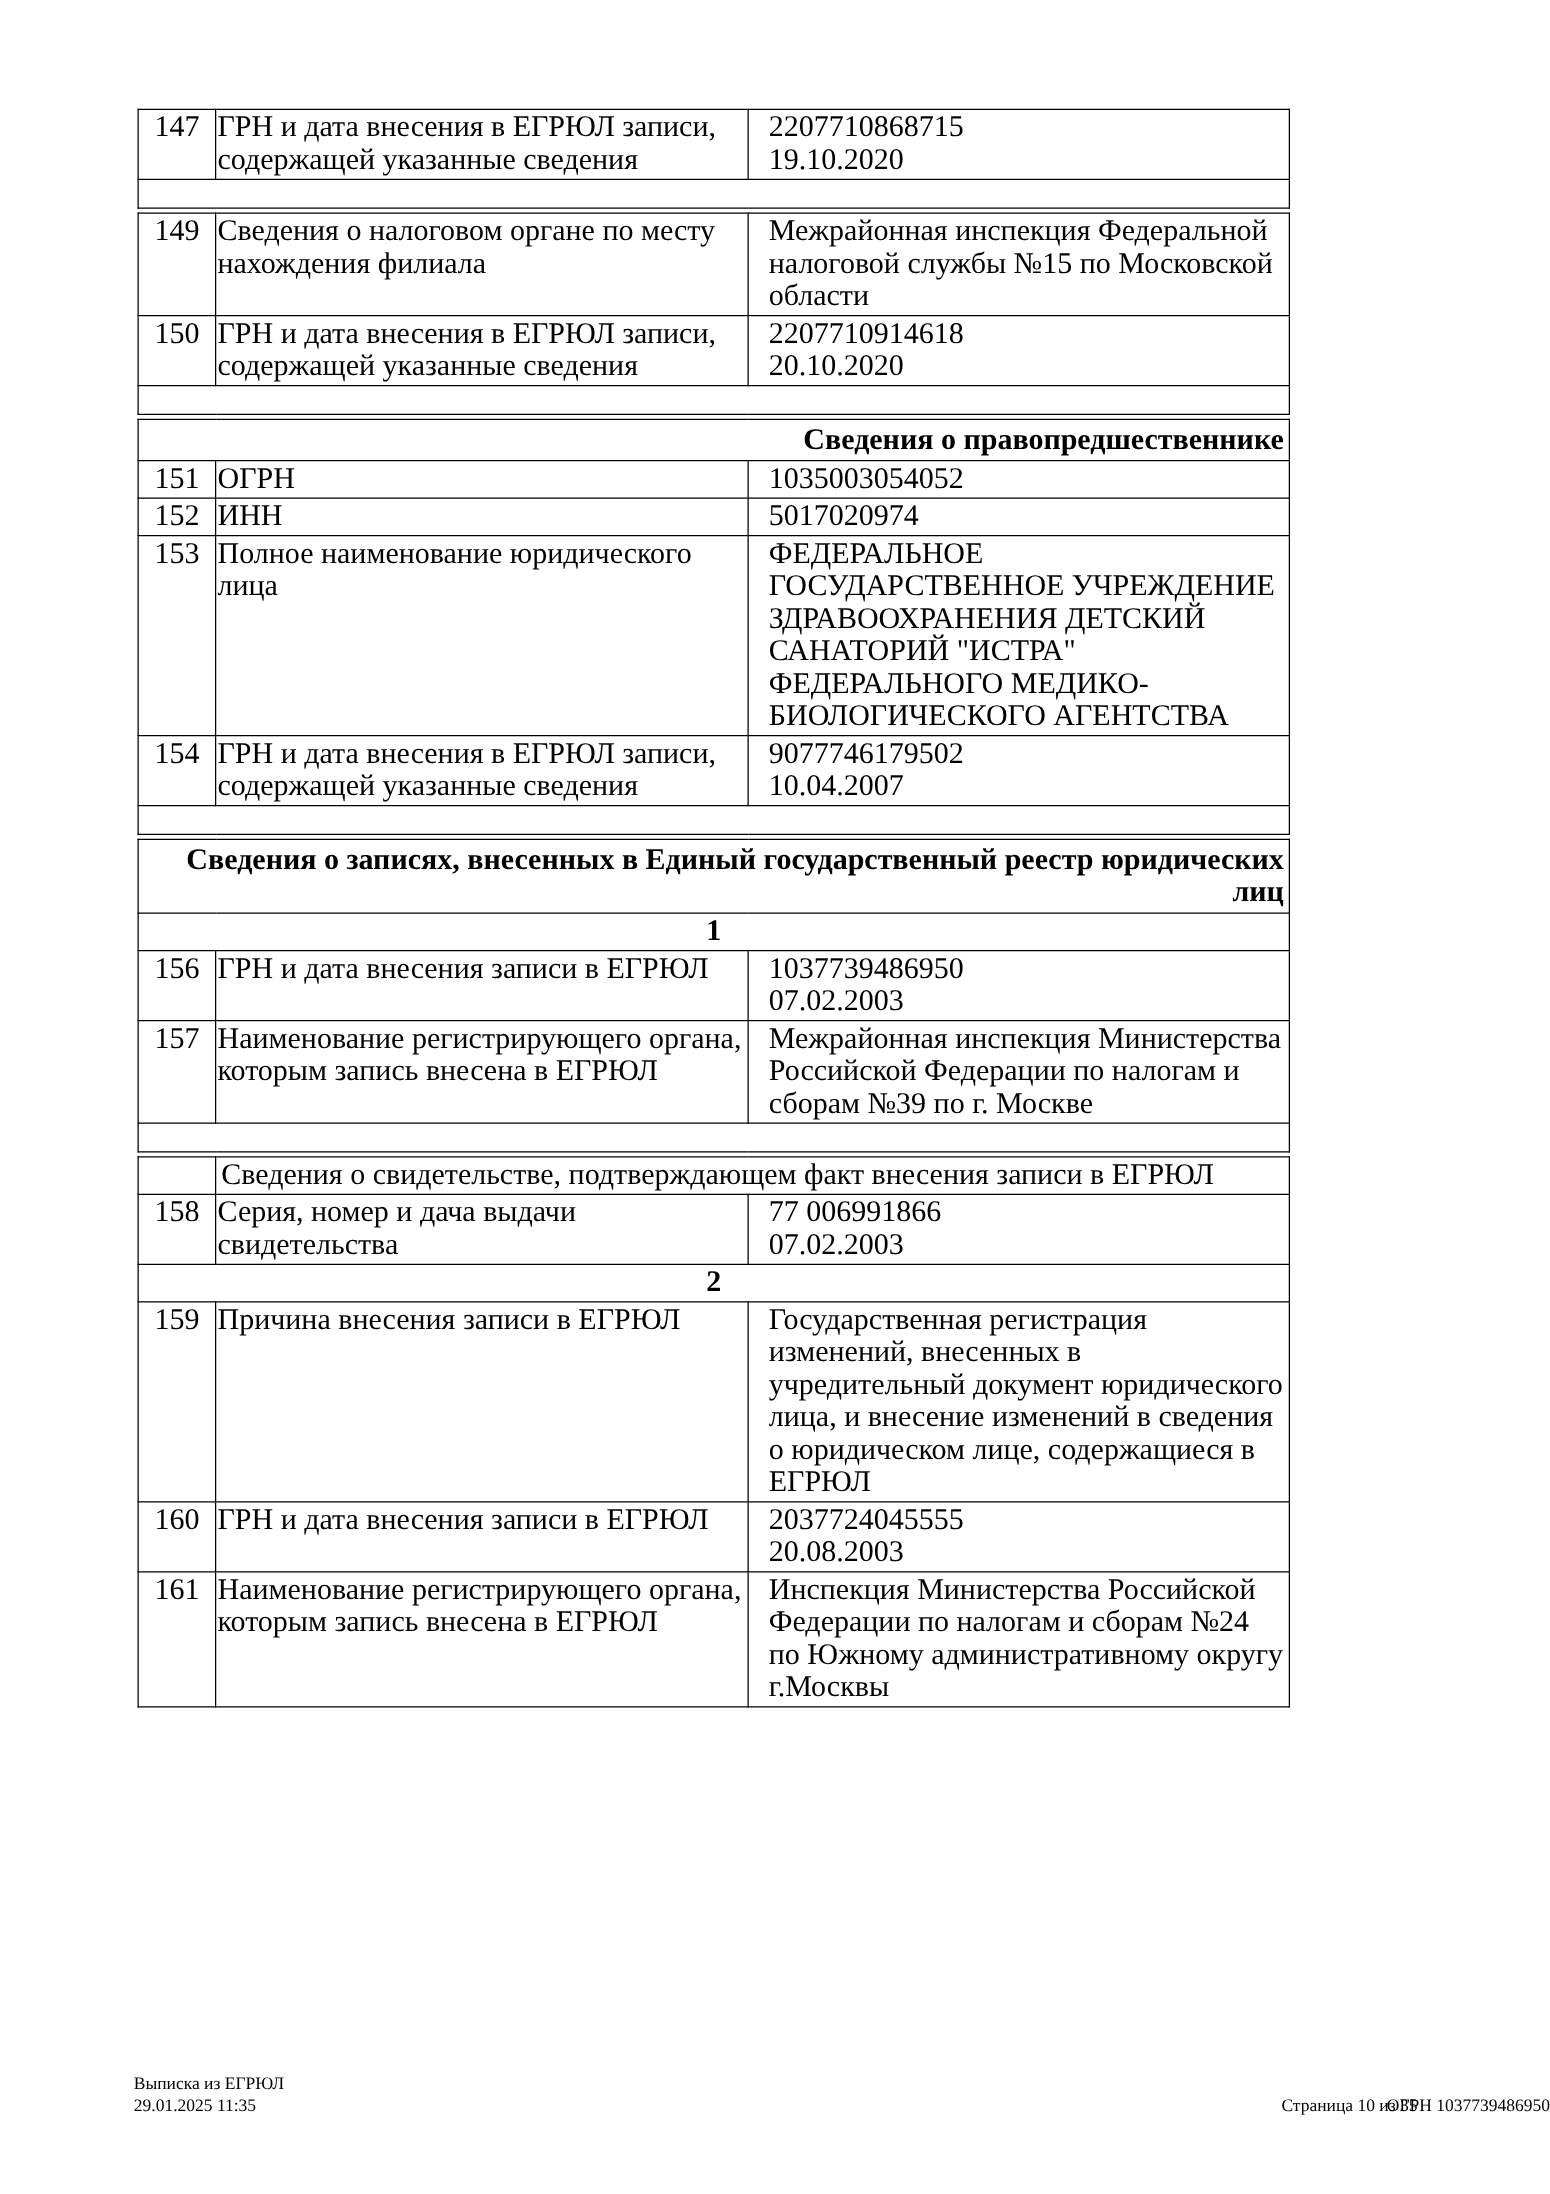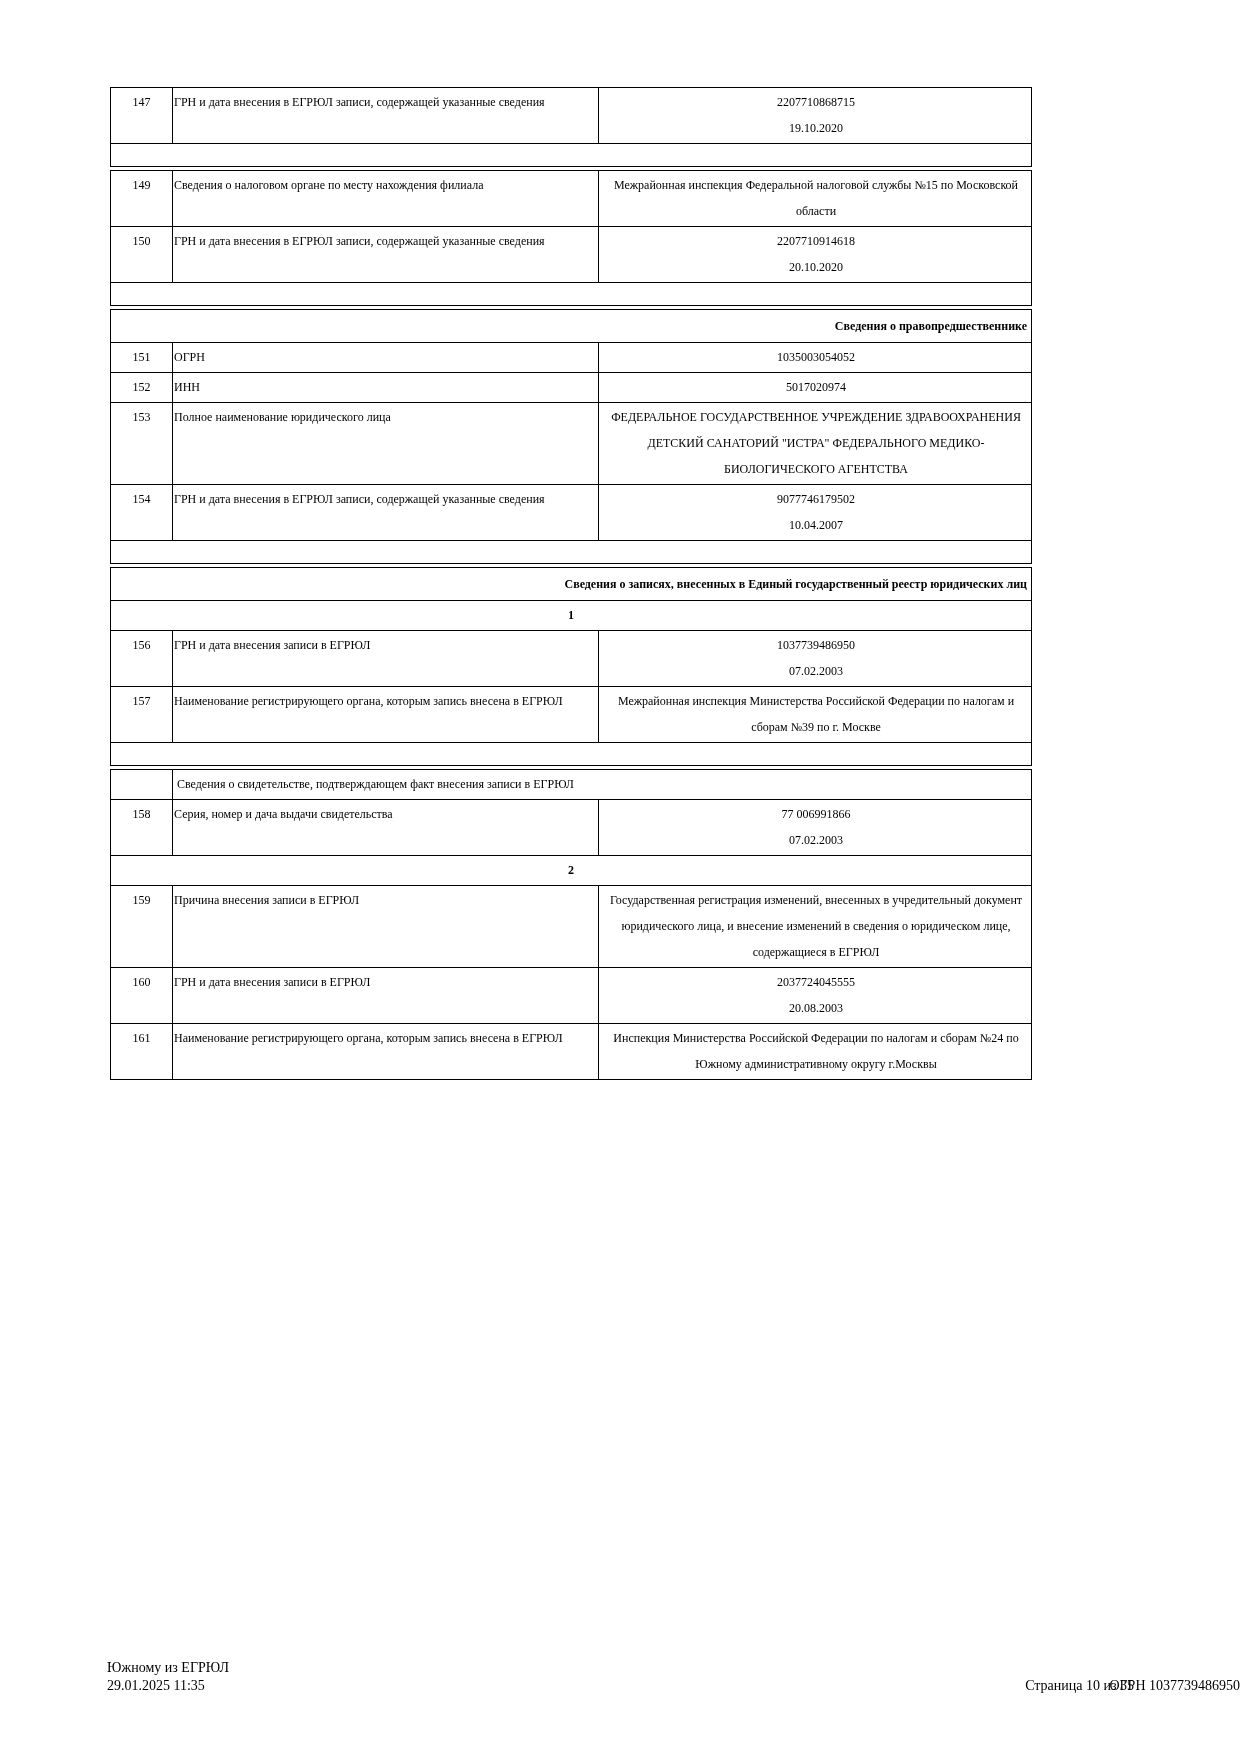--- a/index.html
+++ b/index.html
@@ -8,27 +8,27 @@
     width: 1240px; height: 1755px; position: relative;
     font-family: "Liberation Serif", "DejaVu Serif", serif;
     color: #000000;
   }
   .content { position: absolute; left: 110px; top: 87px; width: 921px; }
   .block + .block { margin-top: 3px; }
   table { border-collapse: collapse; width: 100%; table-layout: fixed; }
   td {
     border: 1px solid #000000;
     vertical-align: top;
-    font-size: 12px; line-height: 26px;
+    font-size: 24px; line-height: 26px;
     padding: 1px 4px 2px 4px;
     overflow: hidden;
   }
   td.num { text-align: center; padding-left: 1px; padding-right: 1px; }
   td.lbl { padding-left: 1px; }
-  td.val { padding-left: 6px; white-space: pre-line; text-align: center; }
+  td.val { padding-left: 16px; white-space: pre-line; }
   td.sec { text-align: right; font-weight: bold; padding-top: 3px; padding-bottom: 3px; margin-left: 12px; }
   td.sub { text-align: center; font-weight: bold; }
   td.sec-plain { text-align: left; }
   tr.spacer td { height: 23px; }
   .footer { position: absolute; left: 0; top: 0; width: 100%; font-size: 14px; line-height: 18px; }
   .footer-left  { position: absolute; left: 107px; top: 1659px; }
   .footer-center{ position: absolute; left: 0; top: 1677px; width: 100%; text-align: right; }
   .footer-right { position: absolute; right: 106px; top: 1677px; }
 </style>
 </head>
@@ -192,18 +192,18 @@
         <td class="val">Инспекция Министерства Российской Федерации по налогам и сборам №24 по Южному административному округу г.Москвы</td>
       </tr>
     </tbody>
       </table>
   </div>
 
 </div>
 
 <div class="footer">
   <div class="footer-left">
-    <div>Южному из ЕГРЮЛ</div>
+    <div>Выписка из ЕГРЮЛ</div>
     <div>29.01.2025 11:35</div>
   </div>
   <div class="footer-center">ОГРН 1037739486950</div>
   <div class="footer-right">Страница 10 из 35</div>
 </div>
 
 </body></html>

